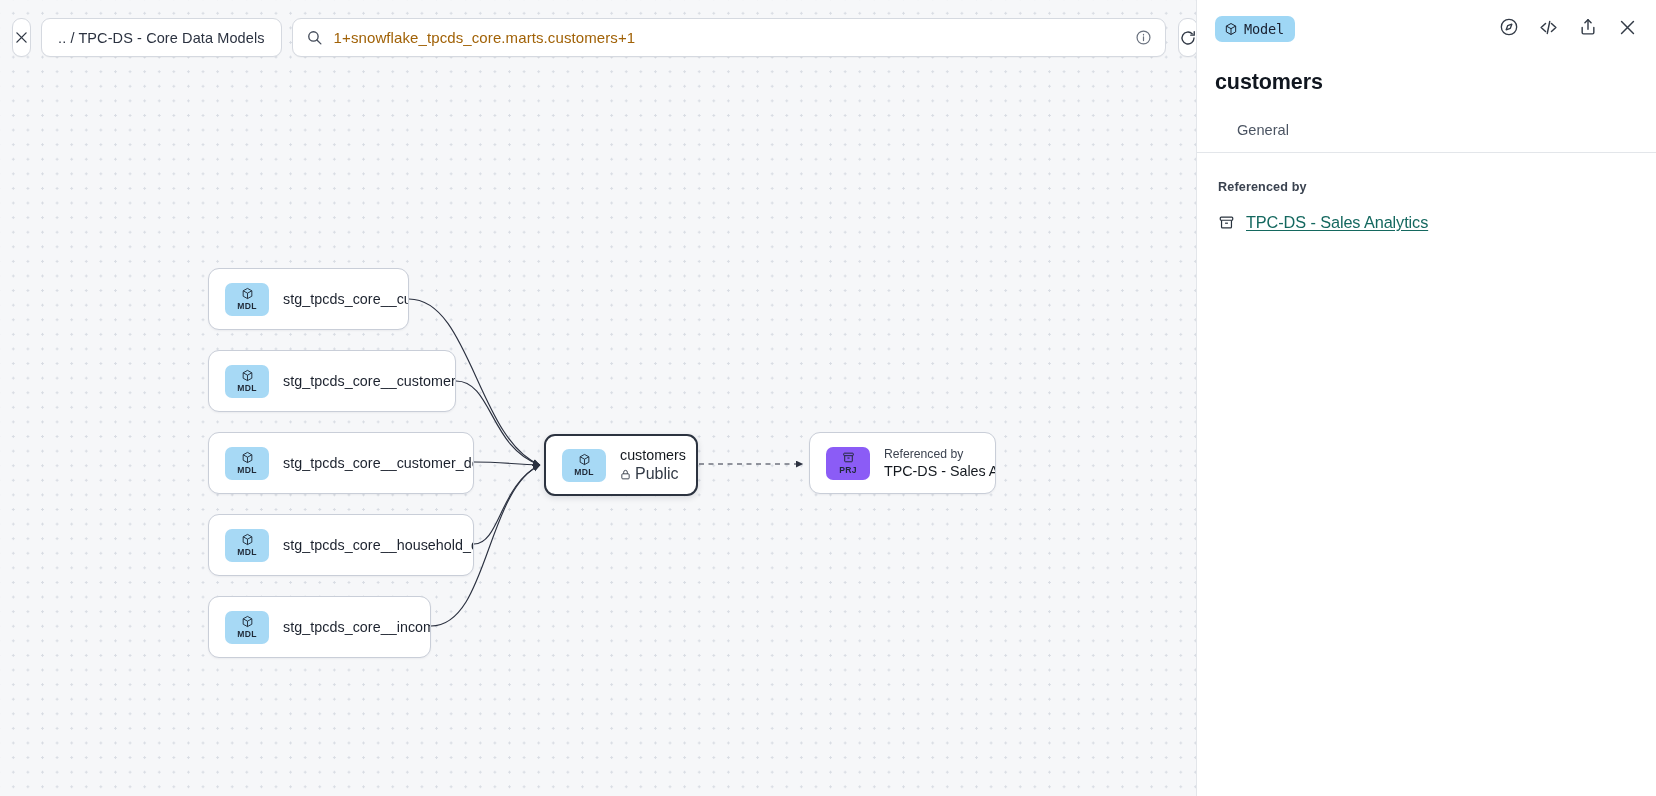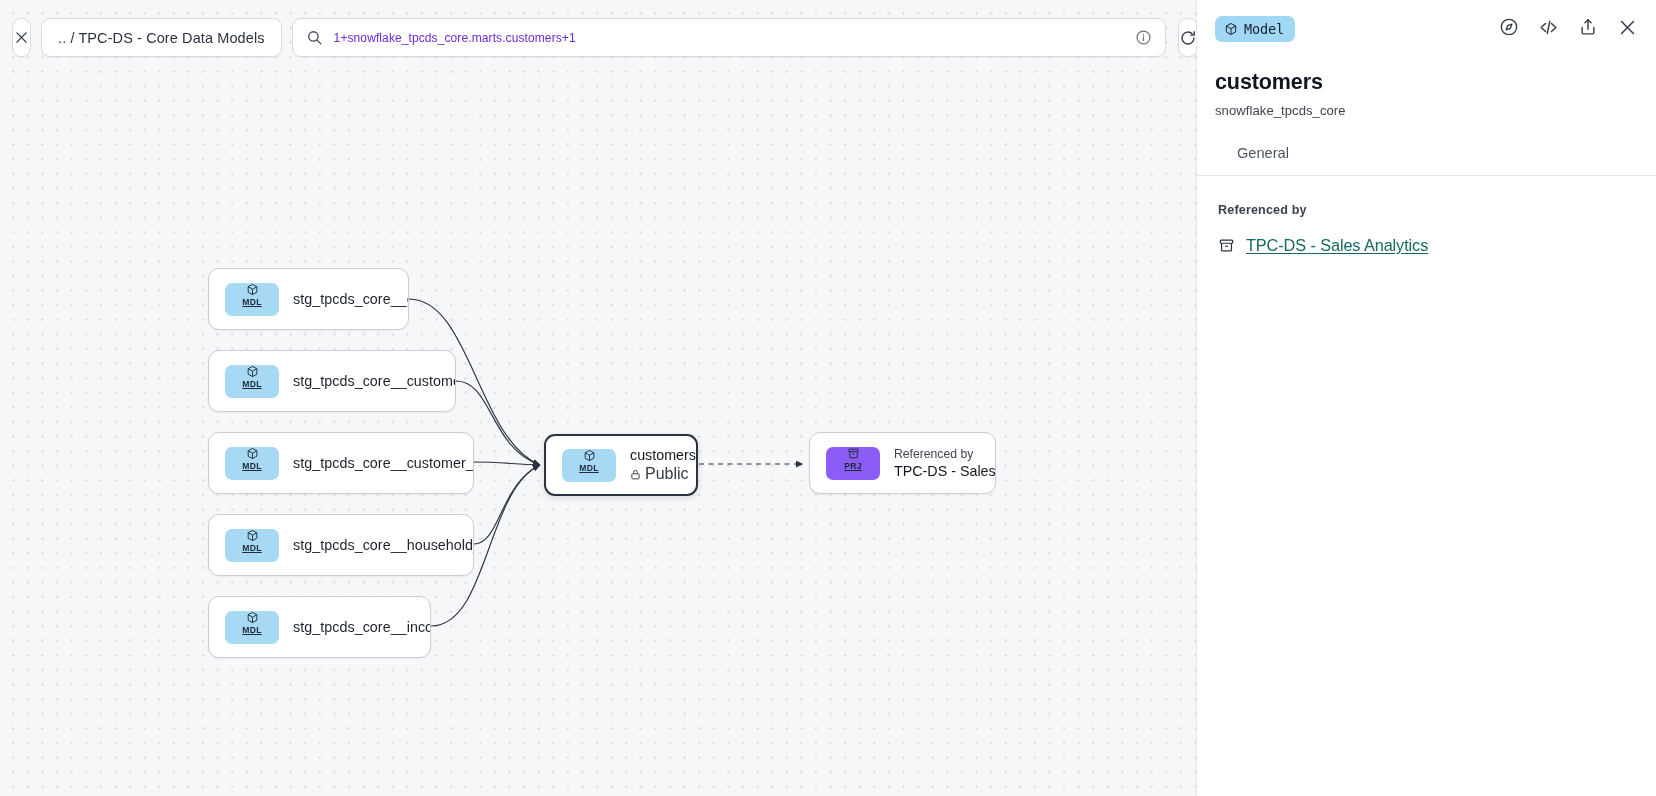--- a/index.html
+++ b/index.html
@@ -56,22 +56,22 @@
     background: #ffffff;
     border: 1px solid #d5d9e0;
     border-radius: 9px;
     display: flex; align-items: center;
     padding: 0 13px 0 13px;
     gap: 11px;
     box-shadow: 0 1px 1px rgba(16,24,40,.03);
   }
   #search-input-text {
     flex: 1;
-    font-size: 12px;
-    color: #6d28d9;
+    font-size: 15px;
+    color: #a16207;
     letter-spacing: .1px;
     white-space: nowrap; overflow: hidden;
   }
   .ico { display: block; flex: none; }
   #refresh-btn { width: 39px; margin-left: 2px; }
   #edges { position: absolute; left: 0; top: 0; width: 1196px; height: 796px; }
 
   .node {
     position: absolute;
     background: #ffffff;
@@ -82,30 +82,29 @@
     gap: 14px;
     box-shadow: 0 1px 2px rgba(16,24,40,.05);
     overflow: hidden;
   }
   .node.selected {
     border: 2px solid #2c3340;
     box-shadow: 0 2px 6px rgba(16,24,40,.13);
   }
   .badge {
     flex: none;
-    width: 54px; height: 33px;
+    width: 44px; height: 33px;
     border-radius: 7px;
     display: flex; flex-direction: column;
-    align-items: center; 
+    align-items: center; justify-content: center;
     gap: 0px;
     font-size: 8.6px;
     font-weight: bold;
     letter-spacing: .3px;
     color: #1f2937;
-    text-decoration: underline;
   }
   .badge.mdl { background: #a7d9f5; }
   .badge.prj { background: #8b5cf6; }
   .badge .glyph { line-height: 0; }
   .badge .txt { line-height: 10px; margin-top: 1px; }
   .node-label {
     font-size: 14.3px;
     color: #1c222e;
     letter-spacing: .05px;
     white-space: nowrap;
@@ -395,21 +394,20 @@
         <span class="head-ico">
           <svg width="21" height="21" viewBox="0 0 24 24" fill="none" stroke="#333b47" stroke-width="1.7" stroke-linecap="round">
               <path d="M5.2 5.2 18.8 18.8M18.8 5.2 5.2 18.8"></path>
             </svg>
         </span>
       </div>
     </div>
 
     <div id="panel-title-wrap">
       <div id="panel-title">customers</div>
-      <div id="panel-subtitle">snowflake_tpcds_core</div>
     </div>
 
     <div id="tabs">
       <div class="tab">
         <span>General</span>
       </div>
     </div>
 
     <div id="panel-body">
       <div id="ref-label">Referenced by</div>

